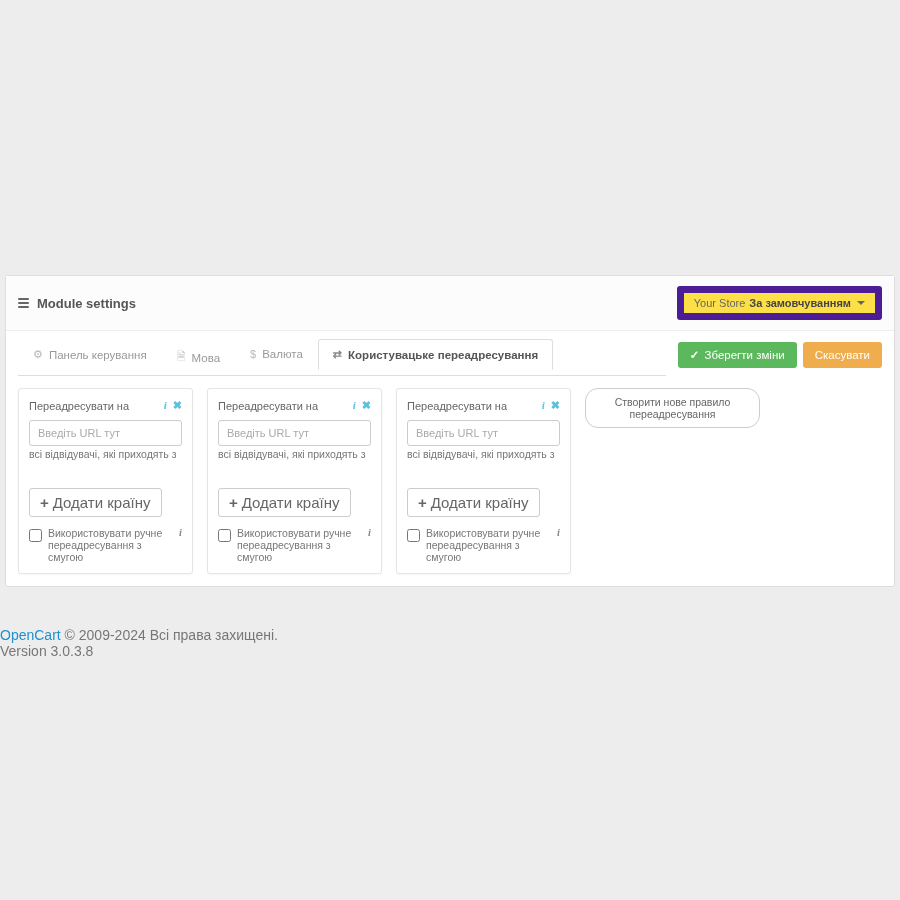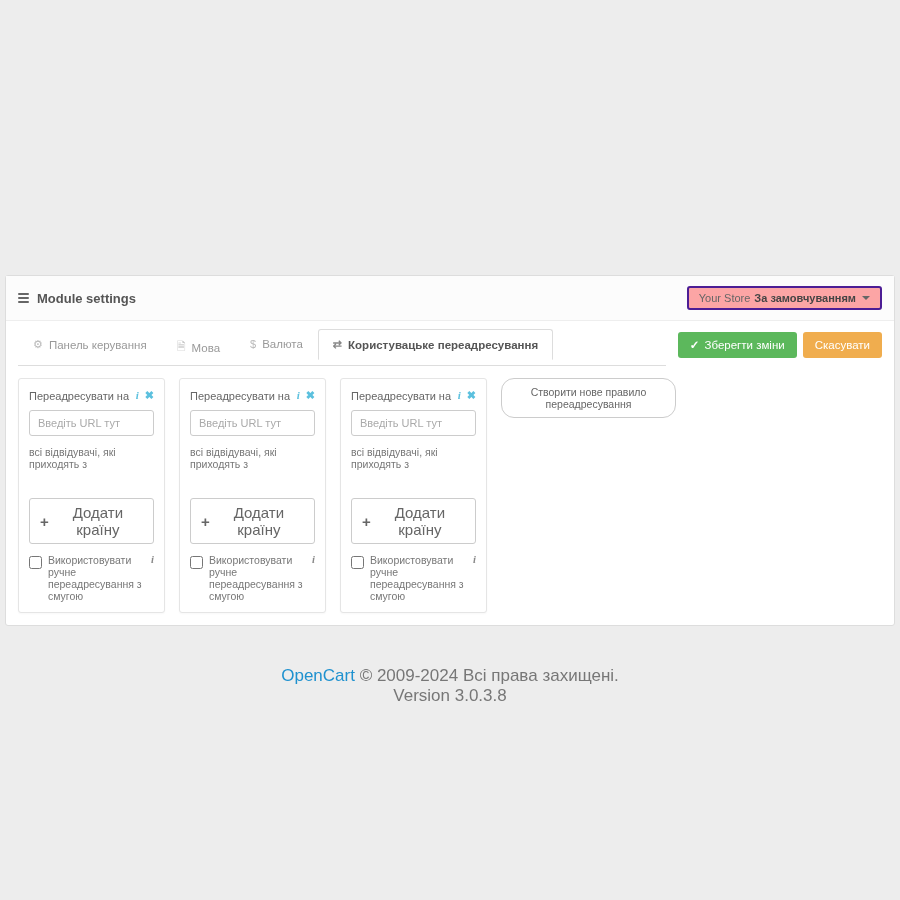--- a/index.html
+++ b/index.html
@@ -31,22 +31,22 @@
       display: flex;
       align-items: center;
       gap: 8px;
       font-weight: bold;
       font-size: 13px;
       color: #555;
     }
     .icon-list { display: inline-flex; flex-direction: column; gap: 2px; }
     .icon-list span { display: block; width: 11px; height: 2px; background: #666; border-radius: 1px; }
     .store-selector {
-      border: 2px solid #4c1d95;
-      background: #fca5a5;
+      border: 7px solid #4c1d95;
+      background: #fde047;
       padding: 4px 10px;
       border-radius: 3px;
       font-size: 11px;
       color: #666;
       cursor: pointer;
       display: flex;
       align-items: center;
       gap: 4px;
     }
     .store-selector .bold { font-weight: bold; color: #444; }
@@ -107,21 +107,21 @@
     .btn-success { background: #5cb85c; }
     .btn-warning { background: #f0ad4e; }
     .check-icon::before { content: "✓"; font-weight: bold; }
 
     .cards-area {
       padding: 12px;
       display: flex;
       gap: 14px;
       align-items: flex-start;
     }
-    .card-col { width: 147px; }
+    .card-col { width: 175px; }
     .card {
       background: #fff;
       border: 1px solid #e5e5e5;
       border-radius: 3px;
       padding: 10px;
       box-shadow: 0 1px 2px rgba(0,0,0,0.03);
     }
     .card-header {
       display: flex;
       justify-content: space-between;
@@ -136,21 +136,21 @@
     .info-icon, .delete-icon { font-size: 11px; cursor: pointer; font-weight: bold; }
     .info-icon { color: #5bc0de; font-style: italic; font-family: serif; }
     .delete-icon { color: #5bc0de; }
     .form-control {
       width: 100%;
       padding: 6px 8px;
       border: 1px solid #ccc;
       border-radius: 3px;
       font-size: 11px;
       color: #555;
-      margin-bottom: 10px;
+      margin-bottom: 2px;
     }
     .form-control::placeholder { color: #aaa; }
     .sub-label {
       font-size: 10.5px;
       color: #777;
       margin-bottom: 28px;
     }
     .btn-add {
       background: #fff;
       border: 1px solid #ccc;
@@ -183,22 +183,22 @@
       border: 1px solid #ccc;
       color: #666;
       padding: 7px 6px;
       border-radius: 13px;
       font-size: 10.5px;
       cursor: pointer;
       text-align: center;
     }
 
     footer {
-      text-align: center;
-      font-size: 17px;
+      text-align: left;
+      font-size: 14px;
       color: #777;
       padding: 20px 0;
     }
     footer a { color: #1e91cf; text-decoration: none; }
   </style>
 </head>
 <body>
 
 <div class="page-container">
   <div class="panel">

